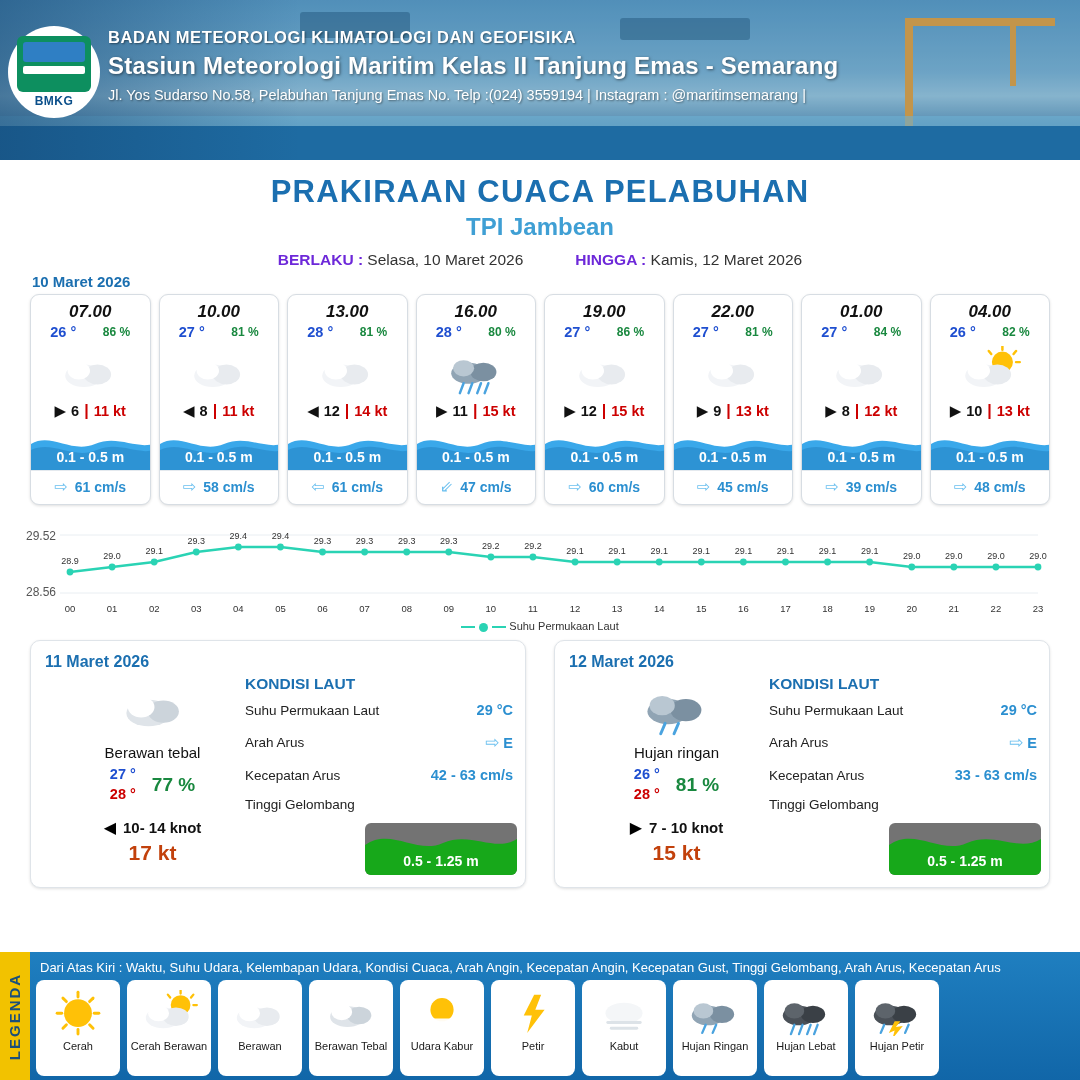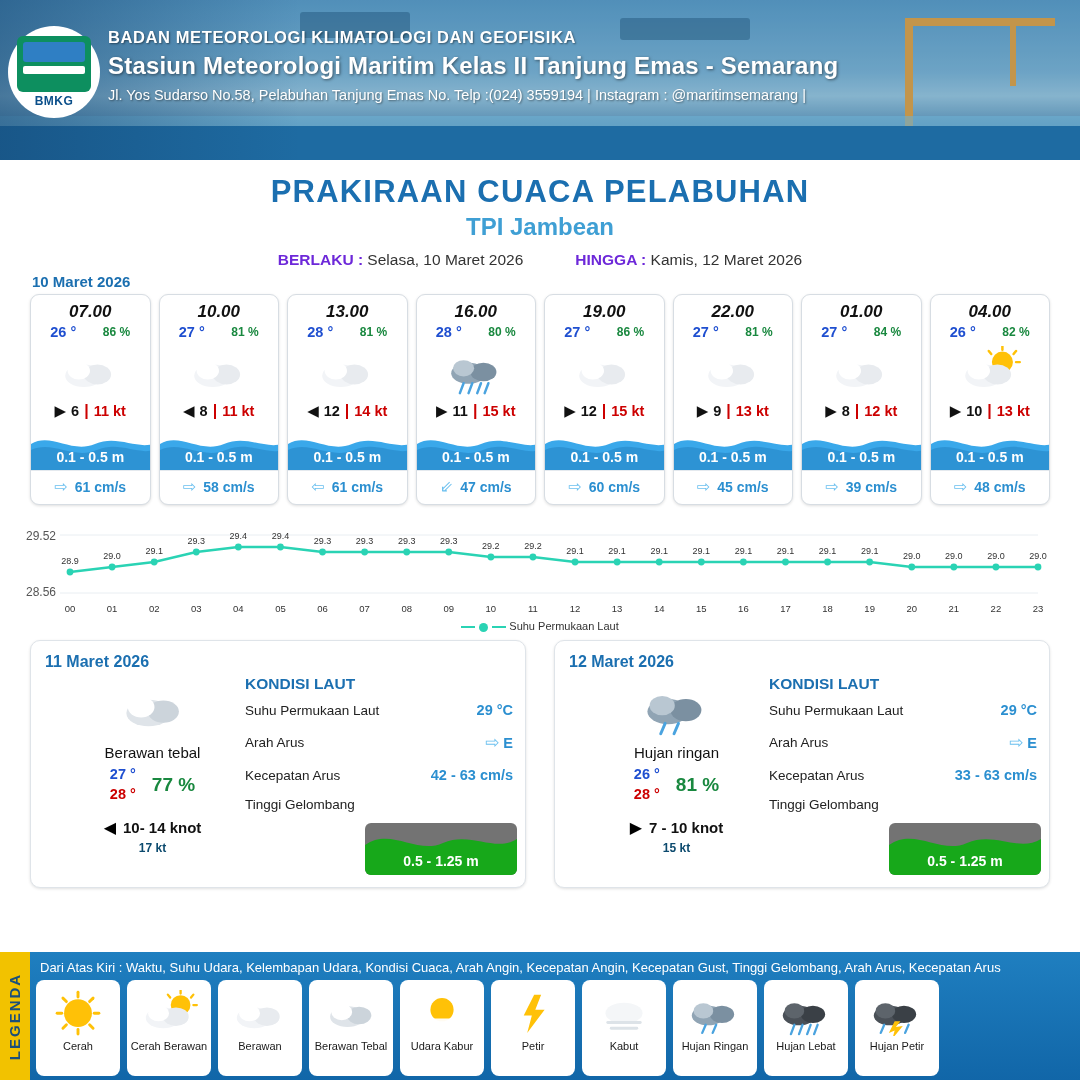--- a/index.html
+++ b/index.html
@@ -90,21 +90,21 @@
      box-shadow:0 1px 3px rgba(0,0,0,.12); height:248px; position:relative; padding:12px 14px; }
   .d-date { font-size:16px; font-weight:bold; color:#1b6fb0; }
   .d-left { position:absolute; left:14px; top:38px; width:215px; text-align:center; }
   .d-cond { font-size:15px; color:#111; margin-top:2px; }
   .d-temps { display:flex; align-items:center; justify-content:center; gap:16px; margin-top:4px;}
   .d-t1 { font-size:14.5px; font-weight:bold; color:#1f4fd0; line-height:1.35; }
   .d-t2 { font-size:14.5px; font-weight:bold; color:#c00; line-height:1.35; }
   .d-hum { font-size:19px; font-weight:bold; color:#19883f; }
   .d-wind { display:flex; align-items:center; justify-content:center; gap:7px; margin-top:14px; }
   .d-wind .wtxt { font-size:15px; font-weight:bold; color:#111; }
-  .d-gust { font-size:12px; font-weight:bold; color:#0c4a6e; margin-top:4px; }
+  .d-gust { font-size:21px; font-weight:bold; color:#c2410c; margin-top:4px; }
   .d-right { position:absolute; right:12px; top:34px; width:268px; }
   .d-rt { font-size:15.5px; font-weight:bold; color:#1b6fb0; margin-bottom:9px; }
   .d-row { display:flex; justify-content:space-between; align-items:center;
      font-size:13.5px; color:#222; margin-bottom:14px; }
   .d-row .rv { color:#2b8fd0; font-weight:bold; font-size:14.5px; }
   .d-rowlbl { white-space:nowrap; }
   .wavecard { position:absolute; right:8px; bottom:12px; width:152px; height:52px;
      border-radius:6px; overflow:hidden; background:#737373; }
   .wavecard .gtxt { position:absolute; left:0; right:0; bottom:6px; text-align:center;
      font-size:14px; font-weight:bold; color:#fff; }

